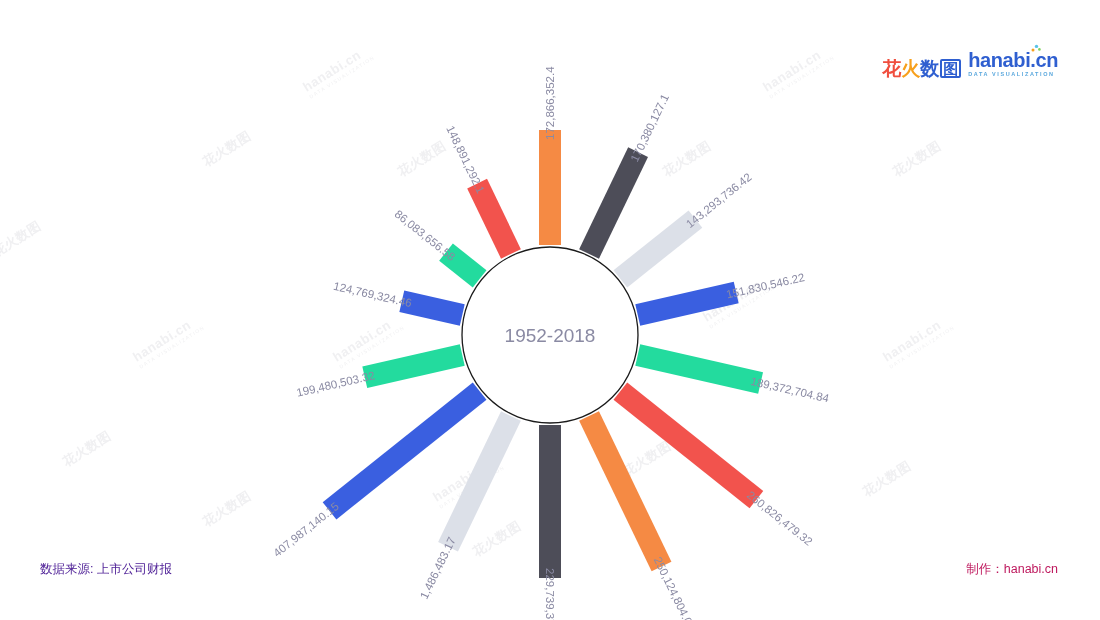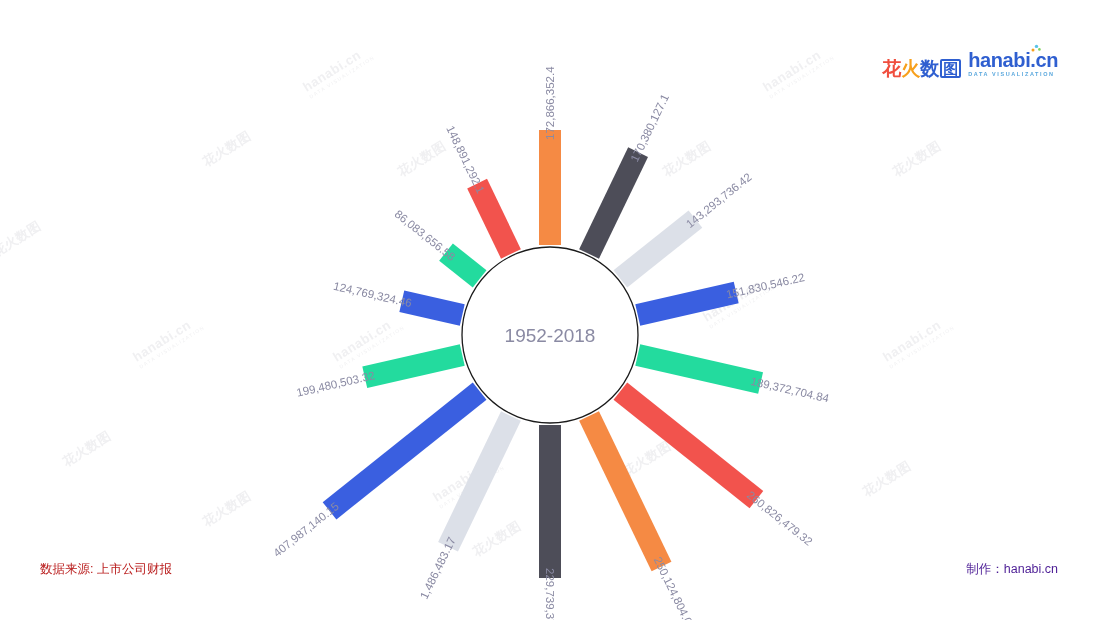--- a/index.html
+++ b/index.html
@@ -63,24 +63,24 @@
     display:block;font-size:5.5px;color:#59a7dd;letter-spacing:1.6px;
     margin-top:2px;font-weight:600;
   }
 
   
   .chart-wrap{position:absolute;left:0;top:0;width:1100px;height:620px;z-index:3;}
   .polar-svg{position:absolute;left:0;top:0;}
 
   
   .footer-left{
-    position:absolute;left:40px;bottom:42px;font-size:12.5px;color:#b91c1c;z-index:5;
+    position:absolute;left:40px;bottom:42px;font-size:12.5px;color:#4c1d95;z-index:5;
   }
   .footer-right{
-    position:absolute;right:42px;bottom:42px;font-size:12.5px;color:#4c1d95;z-index:5;margin-top:22px;
+    position:absolute;right:42px;bottom:42px;font-size:12.5px;color:#be185d;z-index:5;margin-top:22px;
   }
 </style>
 </head>
 <body>
 
 <div id="stage">
 
   <div class="wm-layer" id="wmLayer">
       <div class="wm" style="left: -10px; top: 230px;">花火数图</div>
       <div class="wm" style="left: 200px; top: 140px;">花火数图</div>

